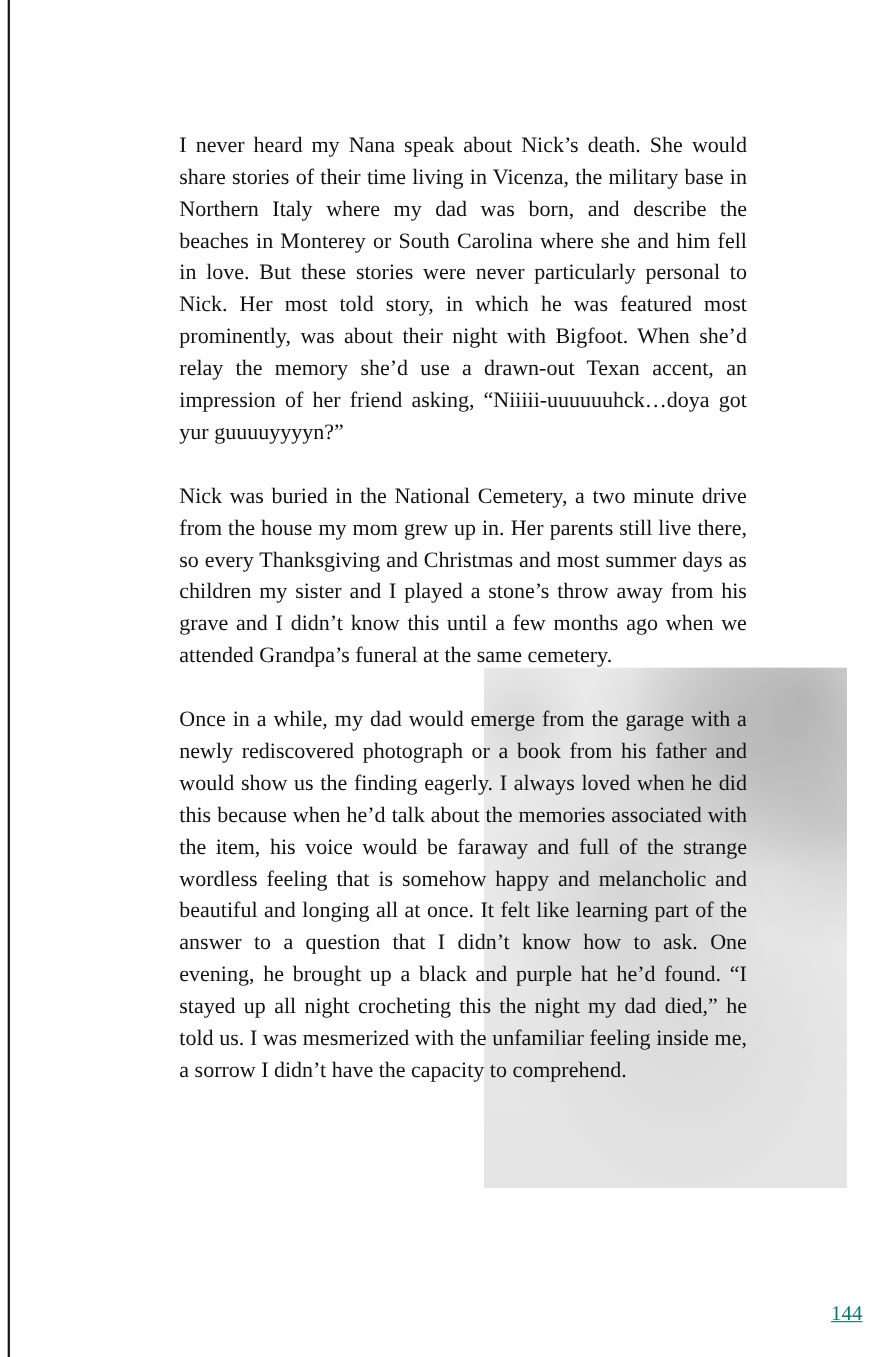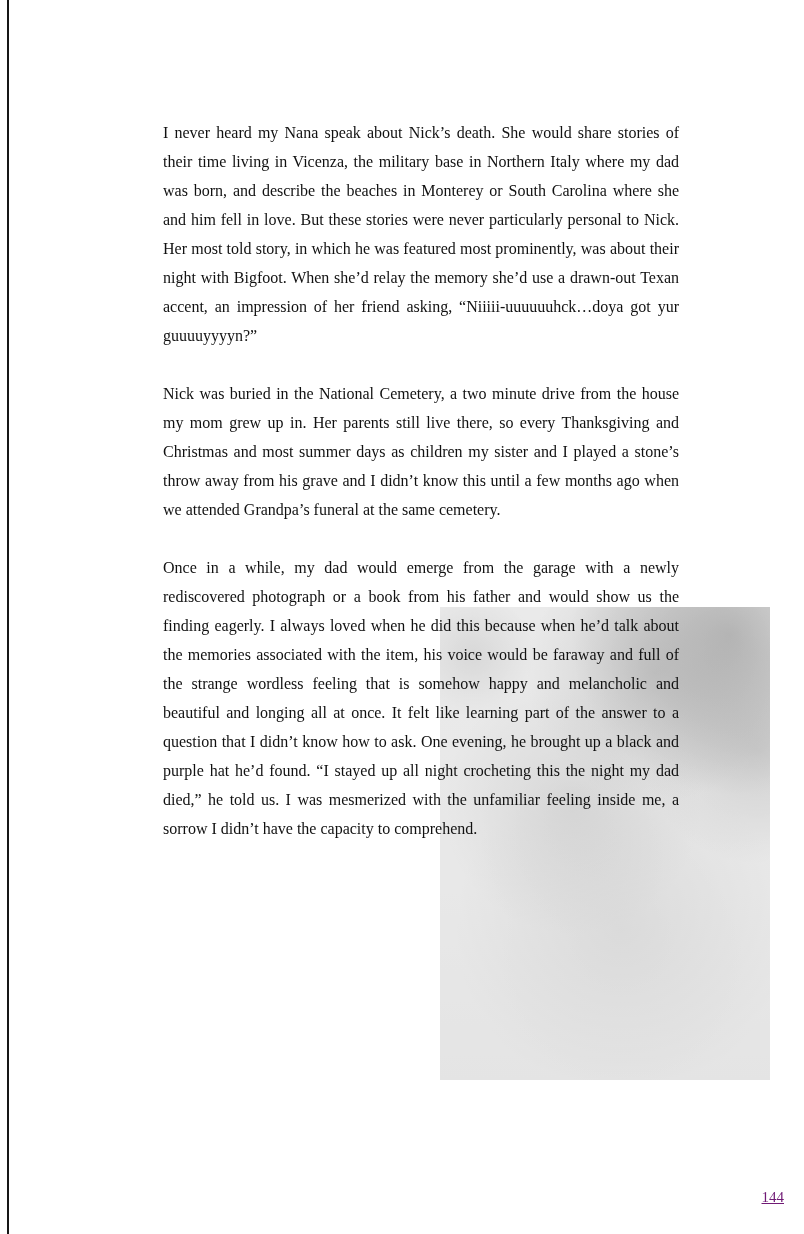--- a/index.html
+++ b/index.html
@@ -40,34 +40,34 @@
       linear-gradient(to bottom, #dadada 0%, #d6d6d6 60%, #cfcfcf 100%);
     opacity: 0.55;
     z-index: 0;
   }
   .text-block {
     position: absolute;
     left: 163px;
     top: 118px;
     width: 516px;
     z-index: 1;
-    font-size: 16px;
+    font-size: 20px;
     line-height: 29px;
     text-align: justify;
   }
   .text-block p {
     margin: 0 0 29px 0;
   }
   .page-number {
     position: absolute;
     right: 20px;
     bottom: 28px;
     z-index: 1;
-    font-size: 15px;
-    color: #701a75;
+    font-size: 19px;
+    color: #0f766e;
     text-decoration: underline;
   }
 </style>
 </head>
 <body>
 
 <div class="page">
   <div class="left-edge-line"></div>
   <div class="faded-photo"></div>
   <div class="text-block">

